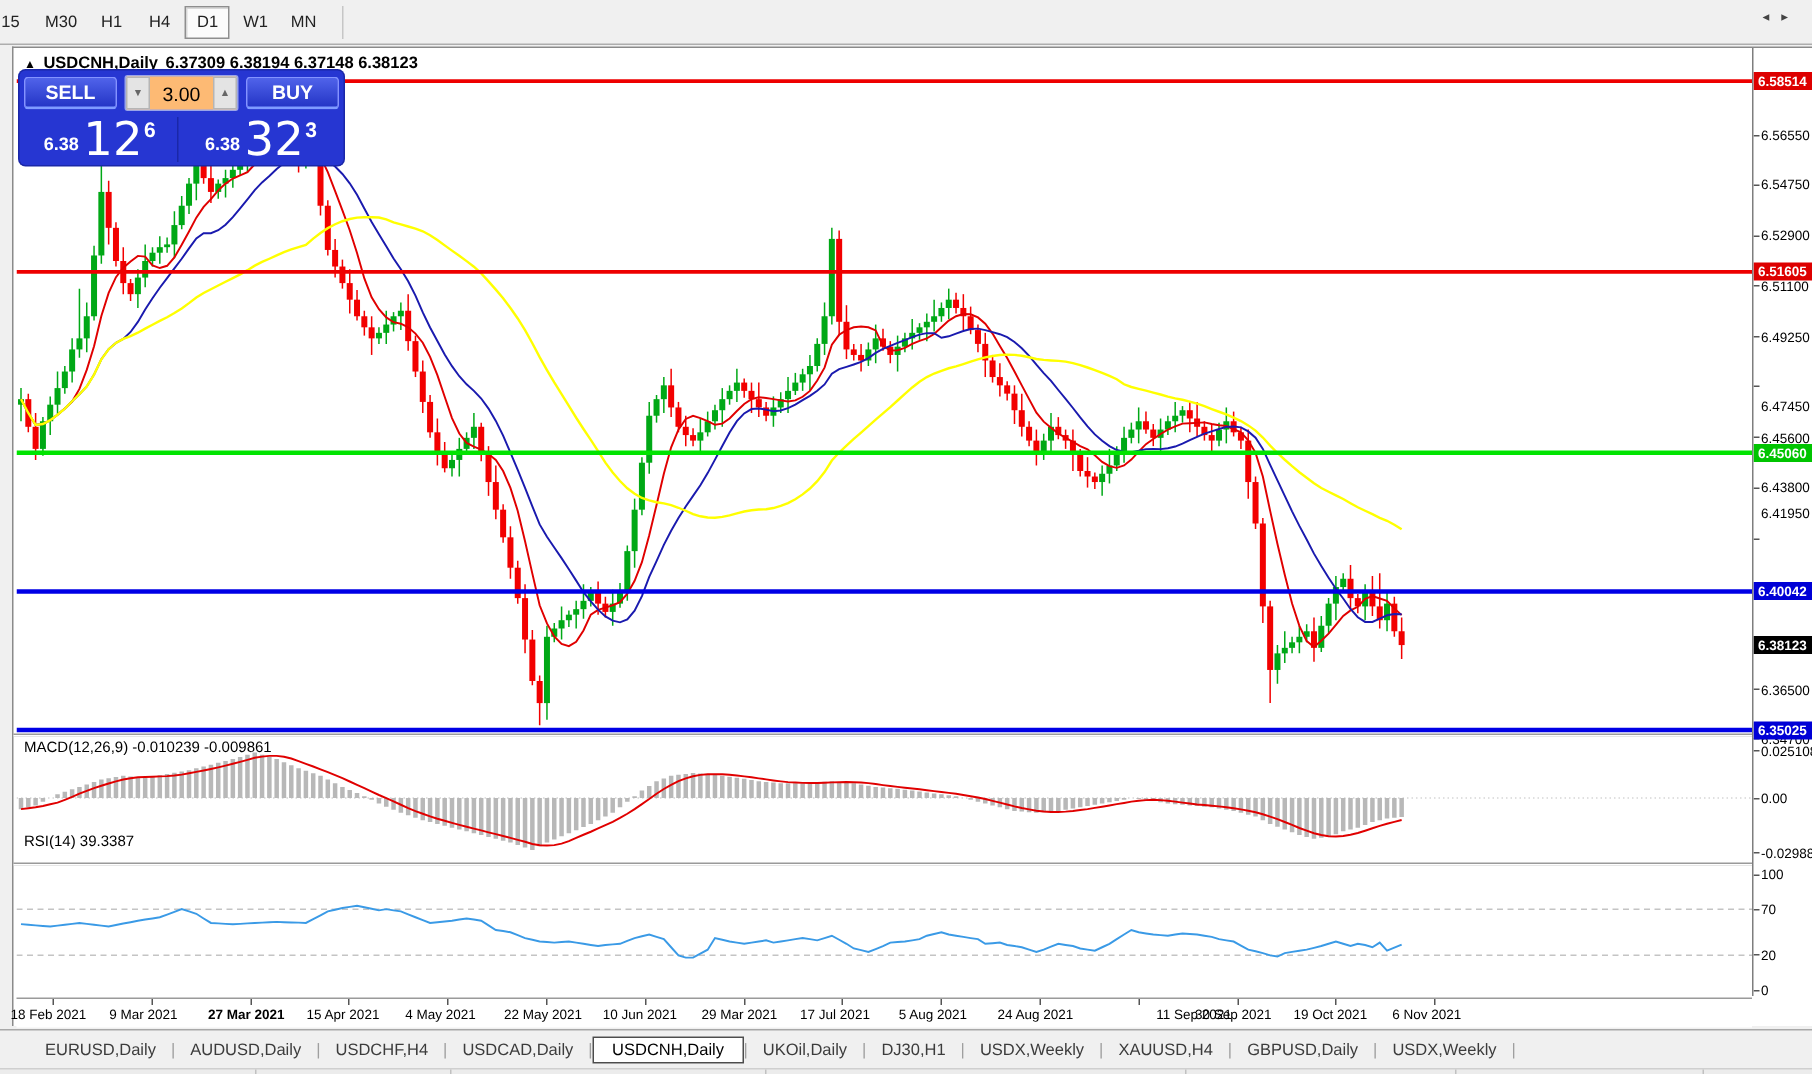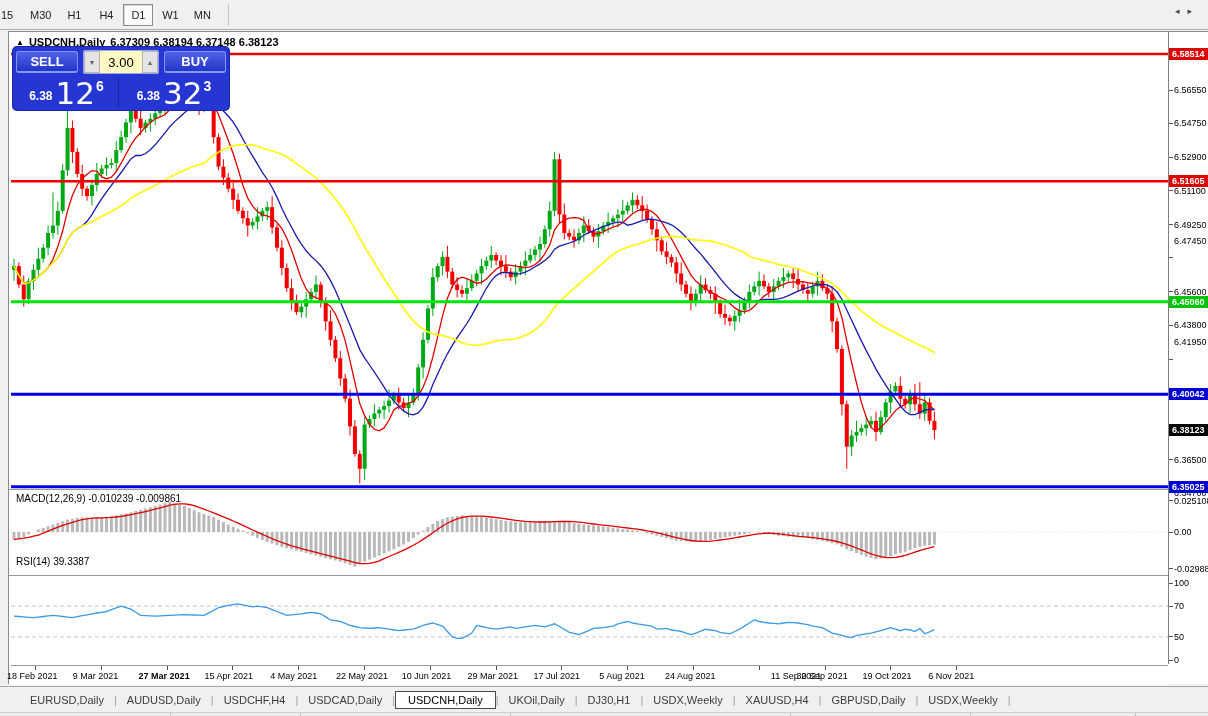--- a/index.html
+++ b/index.html
@@ -50,21 +50,21 @@
   
   #trade-panel { position:absolute; left:4px; top:15px; width:216px; height:63px;
                  background:#2636d2; border-radius:4px; z-index:10;
                  box-shadow:0 0 0 1px #1a27a8; }
   #tp-top { position:absolute; left:0; top:0; width:216px; height:30px; display:flex; align-items:center; }
   .tp-btn { width:62px; height:22px; margin:0 3px; border-radius:3px; color:#fff; font-size:13px; font-weight:bold;
             display:flex; align-items:center; justify-content:center;
             background:linear-gradient(#5063ea,#2435c6); border:1px solid #8493ff;
             border-bottom:2px solid #7f9bff; }
   #tp-vol { flex:1; height:24px; margin:0 2px; display:flex; align-items:center;
-            background:#fef9c3; border:1px solid #9aa4e8; border-radius:2px; overflow:hidden; }
+            background:#fdba74; border:1px solid #9aa4e8; border-radius:2px; overflow:hidden; }
   .spin { width:16px; height:100%; background:#e4e4e4; border:1px solid #b5b5b5;
           font-size:7px; color:#666; display:flex; align-items:center; justify-content:center; }
   #tp-vol-value { flex:1; text-align:center; font-size:13px; color:#000; }
   .tp-price { position:absolute; top:31px; height:30px; display:flex; align-items:flex-end;
               justify-content:center; color:#fff; padding-bottom:2px; }
   #tp-sell-price { left:2px;  width:104px; border-right:1px solid #1a27a8; }
   #tp-buy-price  { left:108px; width:106px; }
   .tp-small { font-size:12px; font-weight:bold; margin-right:3px; margin-bottom:3px; }
   .tp-big   { font-size:31px; font-weight:400; line-height:26px; font-family:"DejaVu Sans", sans-serif; }
   .tp-sup   { font-size:14px; font-weight:bold; margin-bottom:12px; margin-left:1px; }
@@ -756,21 +756,21 @@
         <div class="ax-tick" style="top: 53.1842px;">6.56550</div>
         <div class="ax-dash" style="top: 90.8421px;"></div>
         <div class="ax-tick" style="top: 86.3421px;">6.54750</div>
         <div class="ax-dash" style="top: 124.921px;"></div>
         <div class="ax-tick" style="top: 120.421px;">6.52900</div>
         <div class="ax-dash" style="top: 158.079px;"></div>
         <div class="ax-tick" style="top: 153.579px;">6.51100</div>
         <div class="ax-dash" style="top: 192.158px;"></div>
         <div class="ax-tick" style="top: 187.658px;">6.49250</div>
         <div class="ax-dash" style="top: 225.316px;"></div>
-        <div class="ax-tick" style="top: 204px;">6.47450</div>
+        <div class="ax-tick" style="top: 234px;">6.47450</div>
         <div class="ax-dash" style="top: 259.395px;"></div>
         <div class="ax-tick" style="top: 254.895px;">6.45600</div>
         <div class="ax-dash" style="top: 292.553px;"></div>
         <div class="ax-tick" style="top: 288.053px;">6.43800</div>
         <div class="ax-dash" style="top: 326.632px;"></div>
         <div class="ax-tick" style="top: 305px; text-align: center;">6.41950</div>
         <div class="ax-dash" style="top: 427.026px;"></div>
         <div class="ax-tick" style="top: 422.526px;">6.36500</div>
         <div class="ax-dash" style="top: 460.184px;"></div>
         <div class="ax-tick" style="top: 455.684px;">6.34700</div>
@@ -784,21 +784,21 @@
         <div class="ax-tick" style="top: 463.996px;">0.025108</div>
         <div class="ax-dash" style="top: 499.512px;"></div>
         <div class="ax-tick" style="top: 495.012px;">0.00</div>
         <div class="ax-dash" style="top: 536.429px;"></div>
         <div class="ax-tick" style="top: 531.929px;">-0.029885</div>
         <div class="ax-dash" style="top: 550.5px;"></div>
         <div class="ax-tick" style="top: 546px;">100</div>
         <div class="ax-dash" style="top: 573.6px;"></div>
         <div class="ax-tick" style="top: 569.1px;">70</div>
         <div class="ax-dash" style="top: 604.4px;"></div>
-        <div class="ax-tick" style="top: 599.9px;">50</div>
+        <div class="ax-tick" style="top: 599.9px;">20</div>
         <div class="ax-dash" style="top: 627.5px;"></div>
         <div class="ax-tick" style="top: 623px;">0</div>
       </div>
   </div>
 
   <div id="tab-bar">
       <div class="tab">EURUSD,Daily</div>
       <div class="tab-sep">|</div>
       <div class="tab">AUDUSD,Daily</div>
       <div class="tab-sep">|</div>

